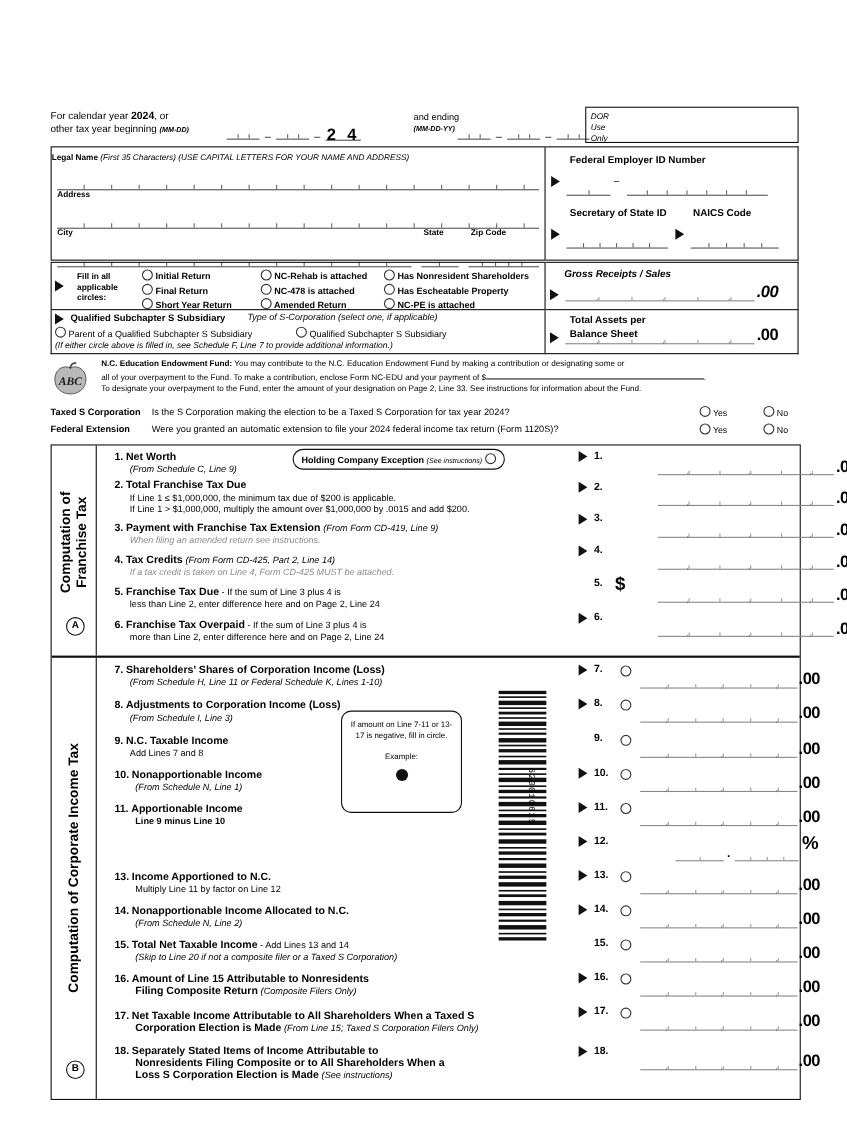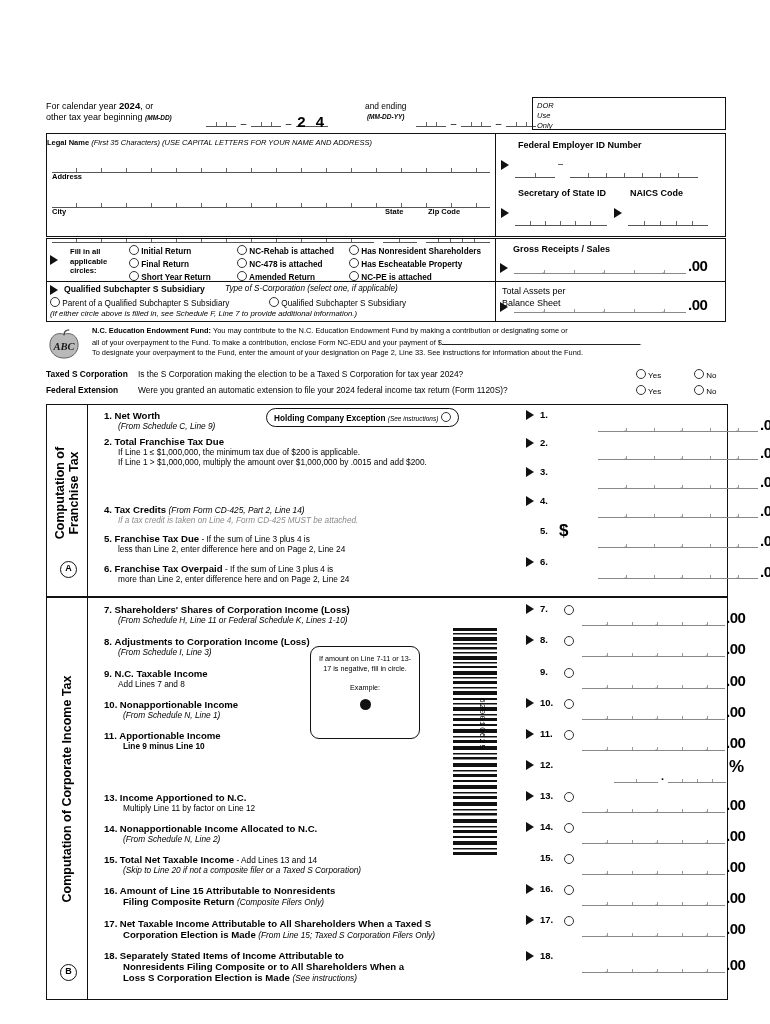--- a/index.html
+++ b/index.html
@@ -44,21 +44,21 @@
   .namebox{position:absolute;left:46px;top:133px;width:450px;height:104px;border:1.4px solid #111;box-sizing:border-box;}
   .nb-lab{position:absolute;font-size:7.5px;font-weight:bold;}
   .nb-lab .ital{font-weight:normal;}
   .fedbox{position:absolute;left:496px;top:133px;width:230px;height:104px;border:1.4px solid #111;
           border-left:none;box-sizing:border-box;}
   .fl{font-size:9px;font-weight:bold;}
   .tri{display:inline-block;width:0;height:0;border-left:8px solid #111;border-top:5px solid transparent;border-bottom:5px solid transparent;}
 
   
   .ckbox{position:absolute;left:46px;top:238px;width:450px;height:44px;border:1.4px solid #111;box-sizing:border-box;}
-  .grbox{position:absolute;left:496px;top:238px;width:230px;height:44px;border:1.4px solid #111;border-left:none;box-sizing:border-box;}
+  .grbox{position:absolute;left:496px;top:238px;width:230px;height:44px;border:1.4px solid #111;border-left:none;box-sizing:border-box;font-style:italic;}
   .qbox{position:absolute;left:46px;top:282px;width:450px;height:40px;border:1.4px solid #111;border-top:none;box-sizing:border-box;}
   .tabox{position:absolute;left:496px;top:282px;width:230px;height:40px;border:1.4px solid #111;border-top:none;border-left:none;box-sizing:border-box;}
   .circ{display:inline-block;width:8px;height:8px;border:1.1px solid #333;border-radius:50%;vertical-align:-1px;}
   .ck-item{font-size:8.2px;font-weight:bold;white-space:nowrap;}
   .fillin{font-size:7.6px;font-weight:bold;line-height:1.28;}
 
   
   .endow{position:absolute;left:46px;top:326px;width:682px;height:40px;}
   .en-txt{position:absolute;left:46px;top:0;font-size:7.4px;line-height:1.42;width:636px;}
   .apple{position:absolute;left:0;top:3px;width:36px;height:30px;}
@@ -115,21 +115,21 @@
       <span>For calendar year </span><b>2024</b><span>, or</span><br>
       <span>other tax year beginning </span><span class="tiny-it">(MM-DD)</span>
     </div>
     <div style="position:absolute;left:160px;top:14px;">
       <span class="comb" style="width:30px;"><i style="left:10px"></i><i style="left:20px"></i></span>
       <span class="dash">–</span>
       <span class="comb" style="width:30px;"><i style="left:10px"></i><i style="left:20px"></i></span>
       <span class="dash">–</span>
       <span class="comb" style="width:32px;text-align:center;"><span class="y24">2 4</span></span>
     </div>
-    <div style="position:absolute;left:319px;top:2px;font-size:8.4px;line-height:1.2;text-align:center;">
+    <div style="position:absolute;left:330px;top:2px;font-size:8.4px;line-height:1.2;">
       <span>and ending</span><br>
       <span class="tiny-it">(MM-DD-YY)</span>
     </div>
     <div style="position:absolute;left:370px;top:14px;">
       <span class="comb" style="width:30px;"><i style="left:10px"></i><i style="left:20px"></i></span>
       <span class="dash">–</span>
       <span class="comb" style="width:30px;"><i style="left:10px"></i><i style="left:20px"></i></span>
       <span class="dash">–</span>
       <span class="comb" style="width:30px;"><i style="left:10px"></i><i style="left:20px"></i></span>
     </div>
@@ -285,21 +285,21 @@
   <div class="qbox">
     <div class="tri" style="position:absolute;left:3px;top:3px;"></div>
     <div style="position:absolute;left:17px;top:2px;font-size:8.6px;font-weight:bold;">Qualified Subchapter S Subsidiary</div>
     <div style="position:absolute;left:178px;top:2px;font-size:8.2px;font-style:italic;">Type of S-Corporation (select one, if applicable)</div>
     <div style="position:absolute;left:3px;top:15px;font-size:8.2px;"><span class="circ"></span> <span>Parent of a Qualified Subchapter S Subsidiary</span></div>
     <div style="position:absolute;left:222px;top:15px;font-size:8.2px;"><span class="circ"></span> <span>Qualified Subchapter S Subsidiary</span></div>
     <div style="position:absolute;left:3px;top:27px;font-size:7.8px;font-style:italic;">(If either circle above is filled in, see Schedule F, Line 7 to provide additional information.)</div>
   </div>
 
   <div class="tabox">
-    <div style="position:absolute;left:6px;top:3px;font-size:9px;font-weight:normal;line-height:1.35;">
+    <div style="position:absolute;left:22px;top:3px;font-size:9px;font-weight:bold;line-height:1.35;">
       <span>Total Assets per</span><br><span>Balance Sheet</span>
     </div>
     <div class="tri" style="position:absolute;left:4px;top:20px;"></div>
     <div class="amtline" style="left:18px;top:18px;width:172px;">
       <span class="tick" style="left:30px"></span>
         <span class="tick" style="left:60px"></span>
         <span class="tick" style="left:90px"></span>
         <span class="tick" style="left:120px"></span>
         <span class="tick" style="left:150px"></span>
       <span class="cm" style="left:28px">,</span>
@@ -353,20 +353,25 @@
           <span style="font-weight:normal;font-style:italic;font-size:6.5px;">(See instructions)</span>
           <span class="circ"></span>
         </div>
 
         <div class="ln" style="left:16px;top:31px;">
           <span class="lnum">2.</span> <b>Total Franchise Tax Due</b><br>
           <span class="sub" style="margin-left:14px;">If Line 1 ≤ $1,000,000, the minimum tax due of $200 is applicable.</span><br>
           <span class="sub" style="margin-left:14px;">If Line 1 &gt; $1,000,000, multiply the amount over $1,000,000 by .0015 and add $200.</span>
         </div>
 
+        <div class="ln" style="left:16px;top:70px;">
+          <span class="lnum">3.</span> <b>Payment with Franchise Tax Extension</b>
+          <span class="subi">(From Form CD-419, Line 9)</span><br>
+          <span class="gray" style="margin-left:14px;">When filing an amended return see instructions.</span>
+        </div>
 
         <div class="ln" style="left:16px;top:99px;">
           <span class="lnum">4.</span> <b>Tax Credits</b>
           <span class="subi">(From Form CD-425, Part 2, Line 14)</span><br>
           <span class="gray" style="margin-left:14px;">If a tax credit is taken on Line 4, Form CD-425 MUST be attached.</span>
         </div>
 
         <div class="ln" style="left:16px;top:128px;">
           <span class="lnum">5.</span> <b>Franchise Tax Due</b><span class="sub"> - If the sum of Line 3 plus 4 is</span><br>
           <span class="sub" style="margin-left:14px;margin-top:10px;">less than Line 2, enter difference here and on Page 2, Line 24</span>

